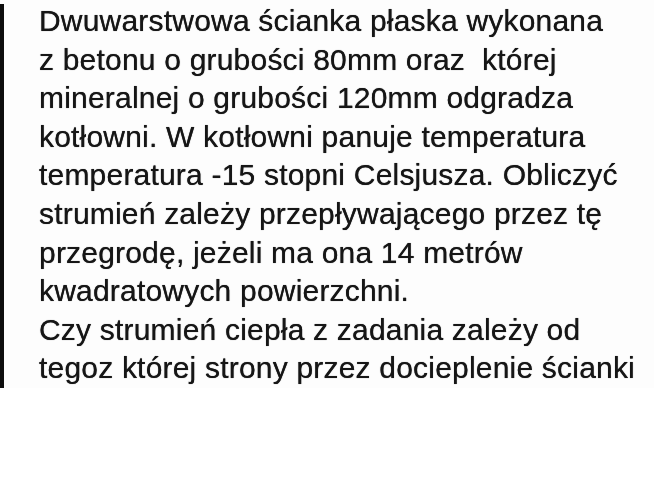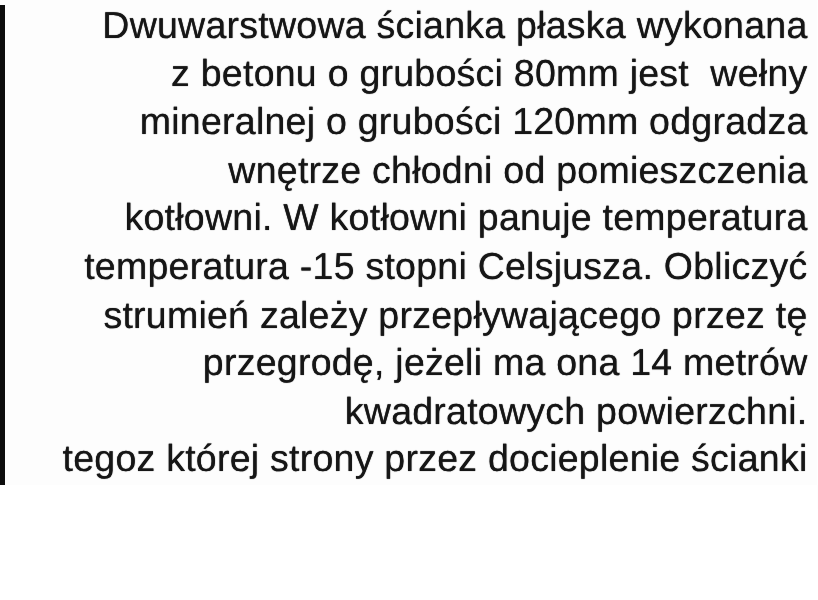--- a/index.html
+++ b/index.html
@@ -8,21 +8,20 @@
     padding: 0;
     background: #ffffff;
   }
   .screenshot {
     position: relative;
     width: 654px;
     height: 388px;
     background: #fdfdfd;
     overflow: hidden;
     font-family: "Liberation Sans", sans-serif;
-    text-align: right;
   }
   
   .margin-rule {
     position: absolute;
     left: 0;
     top: 4px;
     width: 4px;
     height: 476px;
     background: #0d0d0d;
   }
@@ -43,24 +42,24 @@
   }
 </style>
 </head>
 <body>
 
 <div class="screenshot">
   <div class="margin-rule"></div>
 
   <div class="text-block">
     <div class="text-line">Dwuwarstwowa ścianka płaska wykonana</div>
-    <div class="text-line">z betonu o grubości 80mm jest  wełny</div>
+    <div class="text-line">z betonu o grubości 80mm oraz  której</div>
     <div class="text-line">mineralnej o grubości 120mm odgradza</div>
-    <div class="text-line">wnętrze chłodni od pomieszczenia</div>
     <div class="text-line">kotłowni. W kotłowni panuje temperatura</div>
     <div class="text-line">temperatura -15 stopni Celsjusza. Obliczyć</div>
     <div class="text-line">strumień zależy przepływającego przez tę</div>
     <div class="text-line">przegrodę, jeżeli ma ona 14 metrów</div>
     <div class="text-line">kwadratowych powierzchni.</div>
+    <div class="text-line">Czy strumień ciepła z zadania zależy od</div>
     <div class="text-line">tegoz której strony przez docieplenie ścianki</div>
     <div class="text-line">betonowej?</div>
   </div>
 </div>
 
 </body></html>

